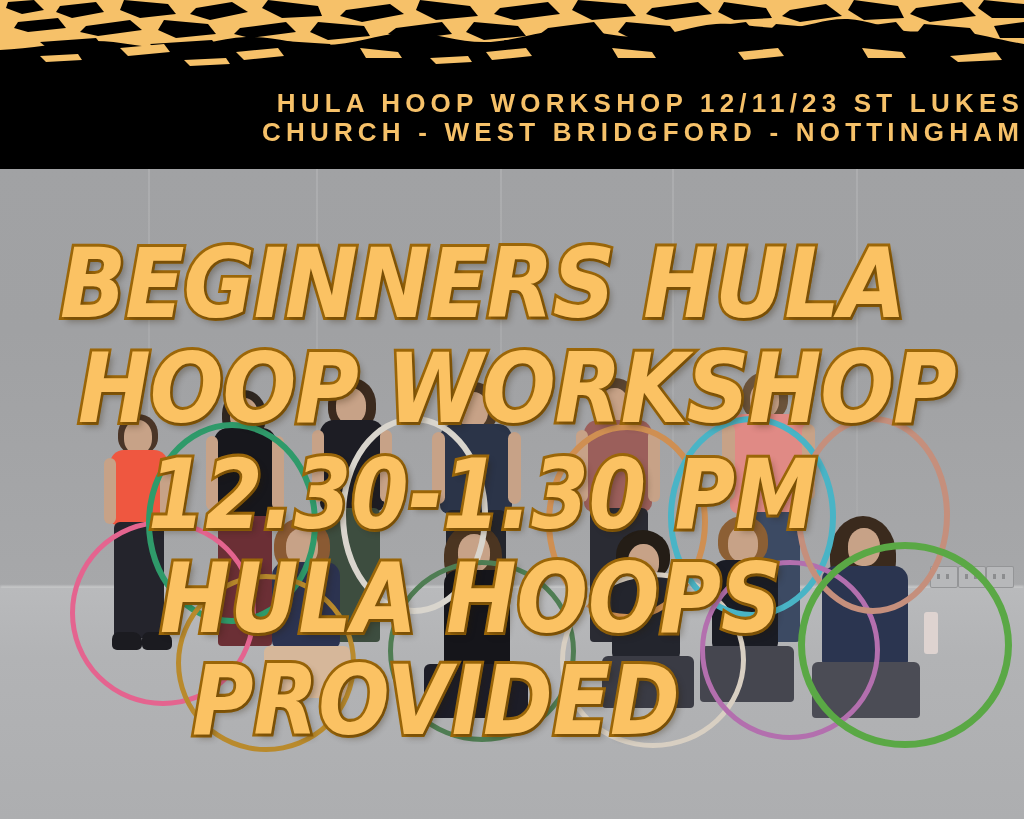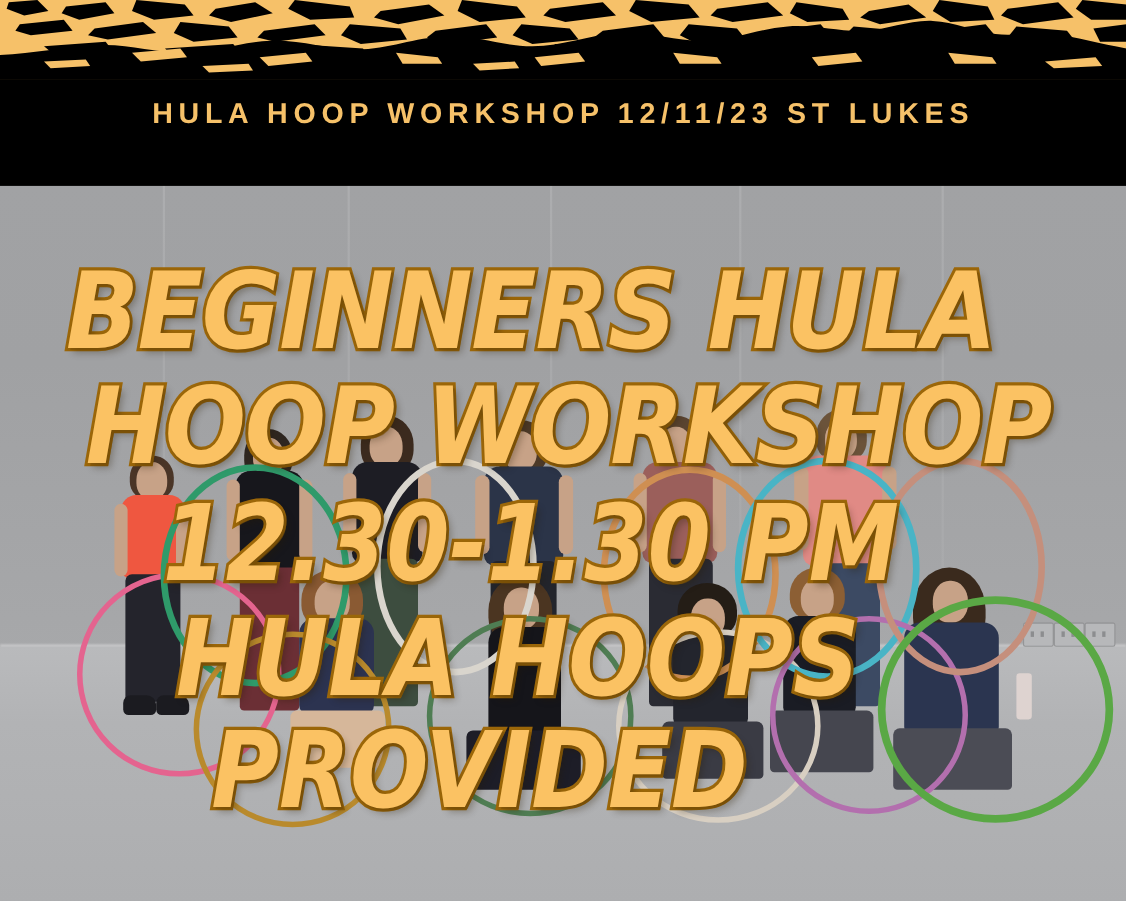--- a/index.html
+++ b/index.html
@@ -104,21 +104,21 @@
     background: #000000;
     overflow: hidden;
   }
   .grunge {
     position: absolute;
     left: 0; top: 0; width: 1024px; height: 72px;
   }
   .hdr-text {
     position: absolute;
     left: 0; right: 0;
-    text-align: center;
+    text-align: right;
     color: #f6c169;
     font-family: "Liberation Sans", sans-serif;
     font-weight: bold;
     font-size: 26px;
     letter-spacing: 5.2px;
     line-height: 31px;
     white-space: nowrap;
   }
   .hdr-l1 { top: 88px; }
   .hdr-l2 { top: 117px; }
@@ -360,20 +360,21 @@
         <path d="M738,52 L778,48 L784,56 L744,60 Z"></path>
         <path d="M862,48 L902,52 L906,58 L868,58 Z"></path>
         <path d="M950,56 L996,52 L1002,60 L958,62 Z"></path>
         <path d="M40,56 L78,54 L82,60 L46,62 Z"></path>
         <path d="M184,60 L226,58 L230,64 L190,66 Z"></path>
         <path d="M430,58 L468,56 L472,62 L436,64 Z"></path>
       </g>
     </svg>
 
     <div class="hdr-text hdr-l1">HULA HOOP WORKSHOP 12/11/23 ST LUKES</div>
+    <div class="hdr-text hdr-l2">CHURCH - WEST BRIDGFORD - NOTTINGHAM</div>
   </div>
 
 
   <div class="headlines">
     <div class="hl hl-1">BEGINNERS HULA</div>
     <div class="hl hl-2">HOOP WORKSHOP</div>
     <div class="hl hl-3">12.30-1.30 PM</div>
     <div class="hl hl-4">HULA HOOPS</div>
     <div class="hl hl-5">PROVIDED</div>
   </div>

